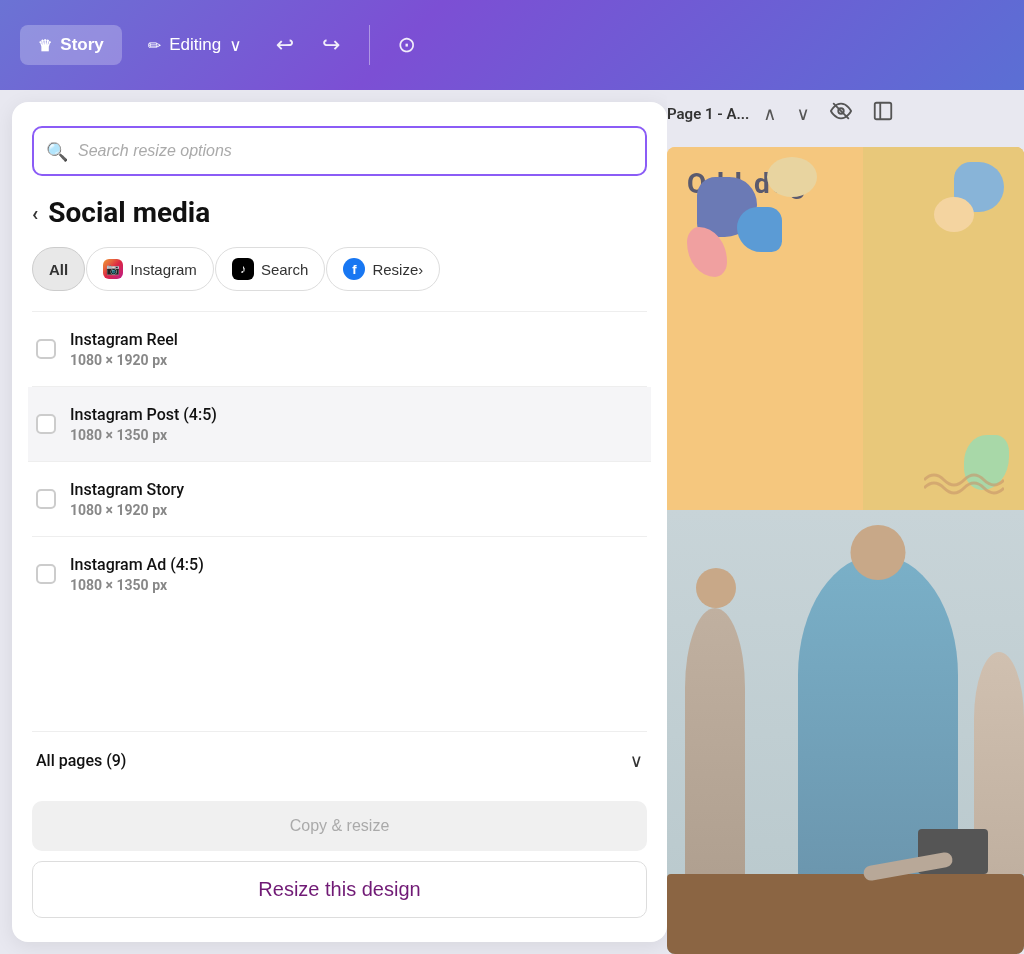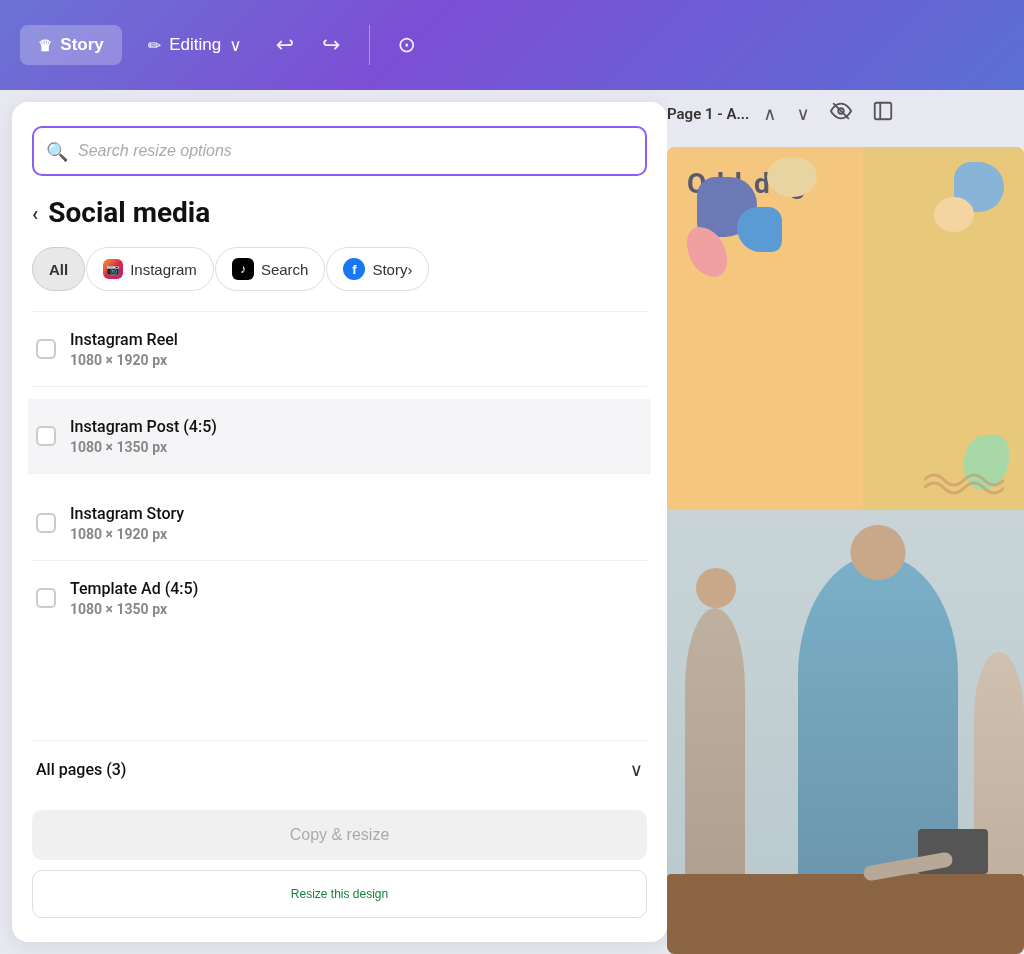--- a/index.html
+++ b/index.html
@@ -217,21 +217,21 @@
       gap: 14px;
       padding: 18px 4px;
       border-bottom: 1px solid #eee;
       cursor: pointer;
     }
     .resize-item:last-child {
       border-bottom: none;
     }
     .resize-item.highlighted {
       background: #f5f5f7;
-      margin: 12px -4px;
+      margin: 0 -4px;
       padding: 18px 8px;
     }
     .checkbox {
       width: 20px;
       height: 20px;
       border: 2px solid #ccc;
       border-radius: 5px;
       flex-shrink: 0;
       background: white;
     }
@@ -288,22 +288,22 @@
       color: #aaa;
       cursor: pointer;
       font-weight: 500;
     }
     .resize-design-btn {
       width: 100%;
       padding: 16px;
       background: white;
       border: 1.5px solid #ddd;
       border-radius: 10px;
-      font-size: 12px;
-      color: #15803d;
+      font-size: 20px;
+      color: #701a75;
       cursor: pointer;
       font-weight: 500;
     }
 
     
     .right-panel {
       flex: 1;
       background: #e8e8f0;
       display: flex;
       flex-direction: column;
@@ -496,21 +496,21 @@
       <button class="pill pill-instagram">
         <span class="pill-icon">📷</span>
         <span>Instagram</span>
       </button>
       <button class="pill pill-tiktok">
         <span class="pill-icon" style="background:#000;color:white;border-radius:6px;width:22px;height:22px;display:flex;align-items:center;justify-content:center;font-size:12px;">♪</span>
         <span>Search</span>
       </button>
       <button class="pill pill-facebook">
         <span class="pill-icon" style="background:#1877f2;color:white;border-radius:50%;width:22px;height:22px;display:flex;align-items:center;justify-content:center;font-size:13px;font-weight:bold;">f</span>
-        <span>Story›</span>
+        <span>Resize›</span>
       </button>
     </div>
 
     <div class="resize-options">
       <div class="resize-item">
         <div class="checkbox"></div>
         <div class="resize-item-info">
           <span class="resize-item-name">Instagram Reel</span>
           <span class="resize-item-dims">1080 × 1920 px</span>
         </div>
@@ -528,28 +528,28 @@
         <div class="checkbox"></div>
         <div class="resize-item-info">
           <span class="resize-item-name">Instagram Story</span>
           <span class="resize-item-dims">1080 × 1920 px</span>
         </div>
       </div>
 
       <div class="resize-item">
         <div class="checkbox"></div>
         <div class="resize-item-info">
-          <span class="resize-item-name">Template Ad (4:5)</span>
+          <span class="resize-item-name">Instagram Ad (4:5)</span>
           <span class="resize-item-dims">1080 × 1350 px</span>
         </div>
       </div>
     </div>
 
     <div class="all-pages">
-      <span class="all-pages-label">All pages (3)</span>
+      <span class="all-pages-label">All pages (9)</span>
       <span class="chevron-down">∨</span>
     </div>
 
     <div class="action-buttons">
       <button class="copy-resize-btn">Copy &amp; resize</button>
       <button class="resize-design-btn">Resize this design</button>
     </div>
   </div>
 
   <div class="right-panel">

